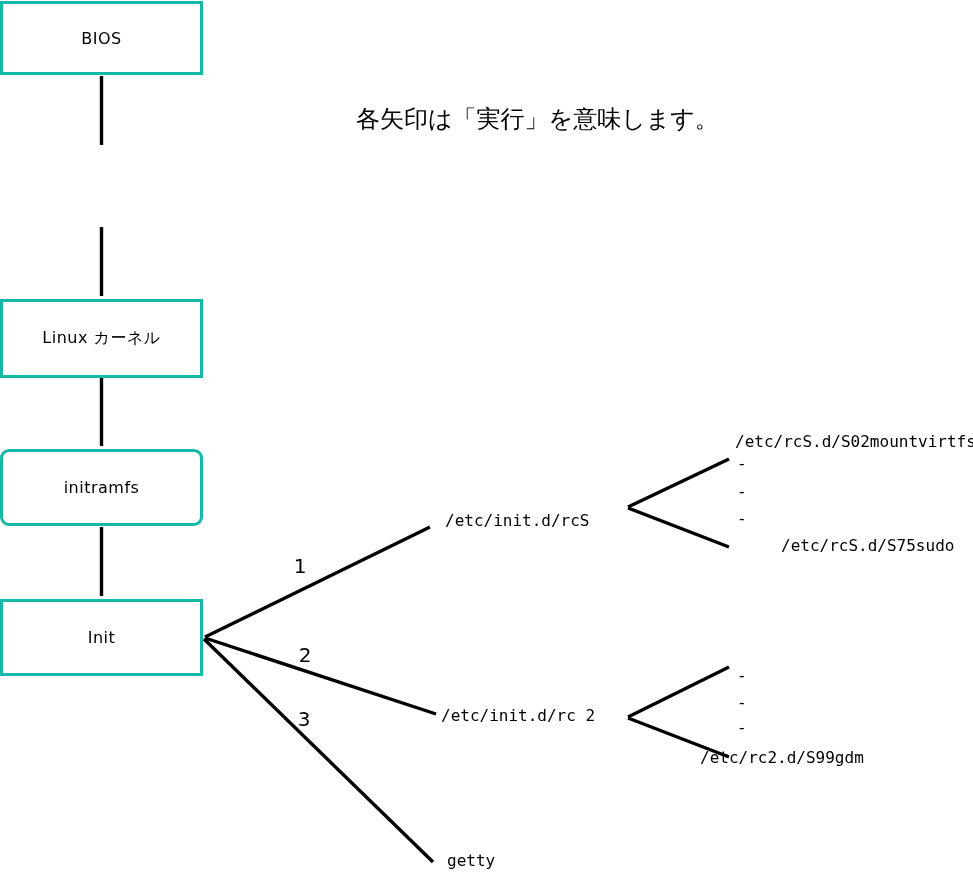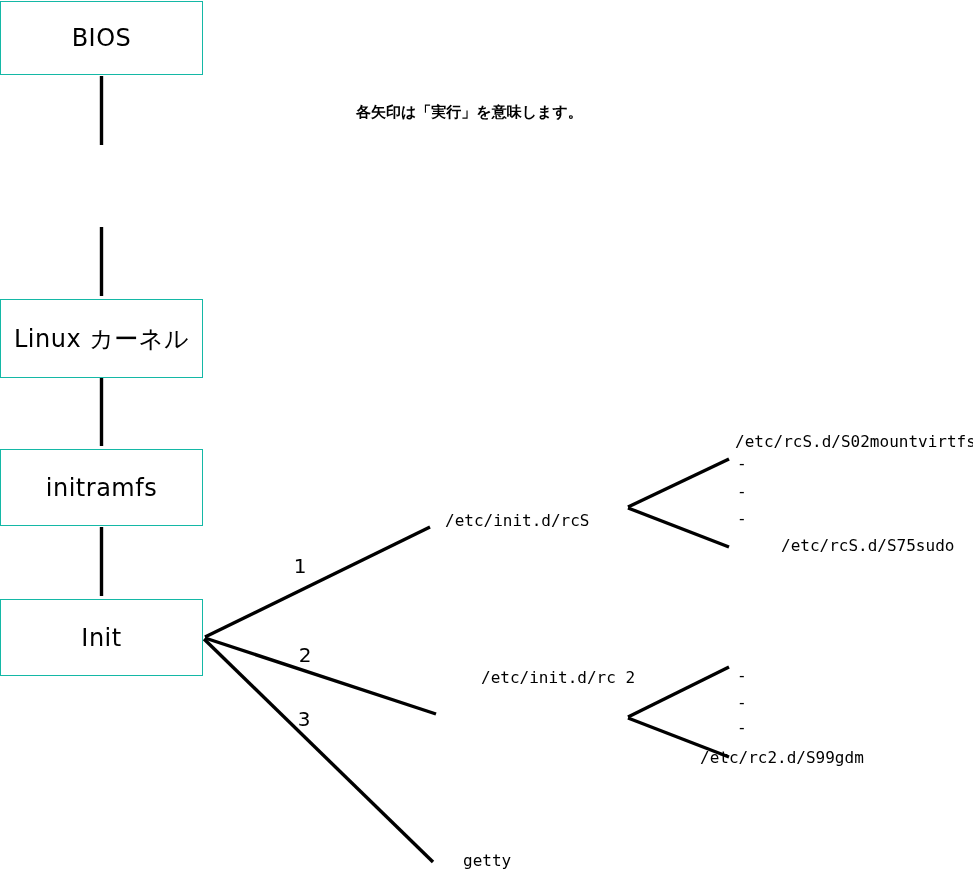--- a/index.html
+++ b/index.html
@@ -13,34 +13,33 @@
     height: 875px;
     background: #ffffff;
     font-family: "DejaVu Sans", sans-serif;
     color: #000000;
     overflow: hidden;
   }
   .node {
     position: absolute;
     left: 0;
     width: 203px;
-    border: 1px solid #14b8a6;
+    border: 3px solid #14b8a6;
     box-sizing: border-box;
     background: #ffffff;
     display: flex;
     align-items: center;
     justify-content: center;
-    font-size: 24px;
+    font-size: 16px;
     letter-spacing: 0.5px;
   }
   .annotation {
     position: absolute;
-    font-size: 15px;
+    font-size: 24px;
     white-space: nowrap;
-    font-weight: bold;
   }
   .branch-num {
     position: absolute;
     font-size: 20px;
     transform: translate(-50%, -50%);
   }
   .mono {
     position: absolute;
     font-family: "DejaVu Sans Mono", monospace;
     font-size: 16px;
@@ -82,32 +81,32 @@
 
     <line x1="628" y1="507" x2="729" y2="459"></line>
     <line x1="628" y1="508" x2="729" y2="547"></line>
 
     <line x1="628" y1="717" x2="729" y2="667"></line>
     <line x1="628" y1="718" x2="729" y2="757"></line>
   </svg>
 
   <div class="node" style="top:1px;   height:74px;">BIOS</div>
   <div class="node" style="top:299px; height:79px;">Linux カーネル</div>
-  <div class="node" style="top:449px; height:77px;">initramfs</div>
+  <div class="node" style="top:449px; height:77px;border-radius:9px;">initramfs</div>
   <div class="node" style="top:599px; height:77px;">Init</div>
 
   <div class="annotation" style="left:356px; top:103px;">各矢印は「実行」を意味します。</div>
 
   <div class="branch-num" style="left:300px; top:566px;">1</div>
   <div class="branch-num" style="left:305px; top:655px;">2</div>
   <div class="branch-num" style="left:304px; top:719px;">3</div>
 
   <div class="mono" style="left:445px; top:507px;margin-top:13px;">/etc/init.d/rcS</div>
-  <div class="mono" style="left:441px; top:677px;margin-left:40px;">/etc/init.d/rc 2</div>
-  <div class="mono" style="left:447px; top:860px;margin-left:16px;">getty</div>
+  <div class="mono" style="left:441px; top:715px;">/etc/init.d/rc 2</div>
+  <div class="mono" style="left:447px; top:860px;">getty</div>
 
   <div class="mono" style="left:735px; top:441px;">/etc/rcS.d/S02mountvirtfs</div>
   <div class="mono" style="left:737px; top:463px;">-</div>
   <div class="mono" style="left:737px; top:491px;">-</div>
   <div class="mono" style="left:737px; top:518px;">-</div>
   <div class="mono" style="left:735px; top:545px;margin-left:46px;">/etc/rcS.d/S75sudo</div>
 
   <div class="mono" style="left:737px; top:675px;">-</div>
   <div class="mono" style="left:737px; top:702px;">-</div>
   <div class="mono" style="left:737px; top:727px;">-</div>

